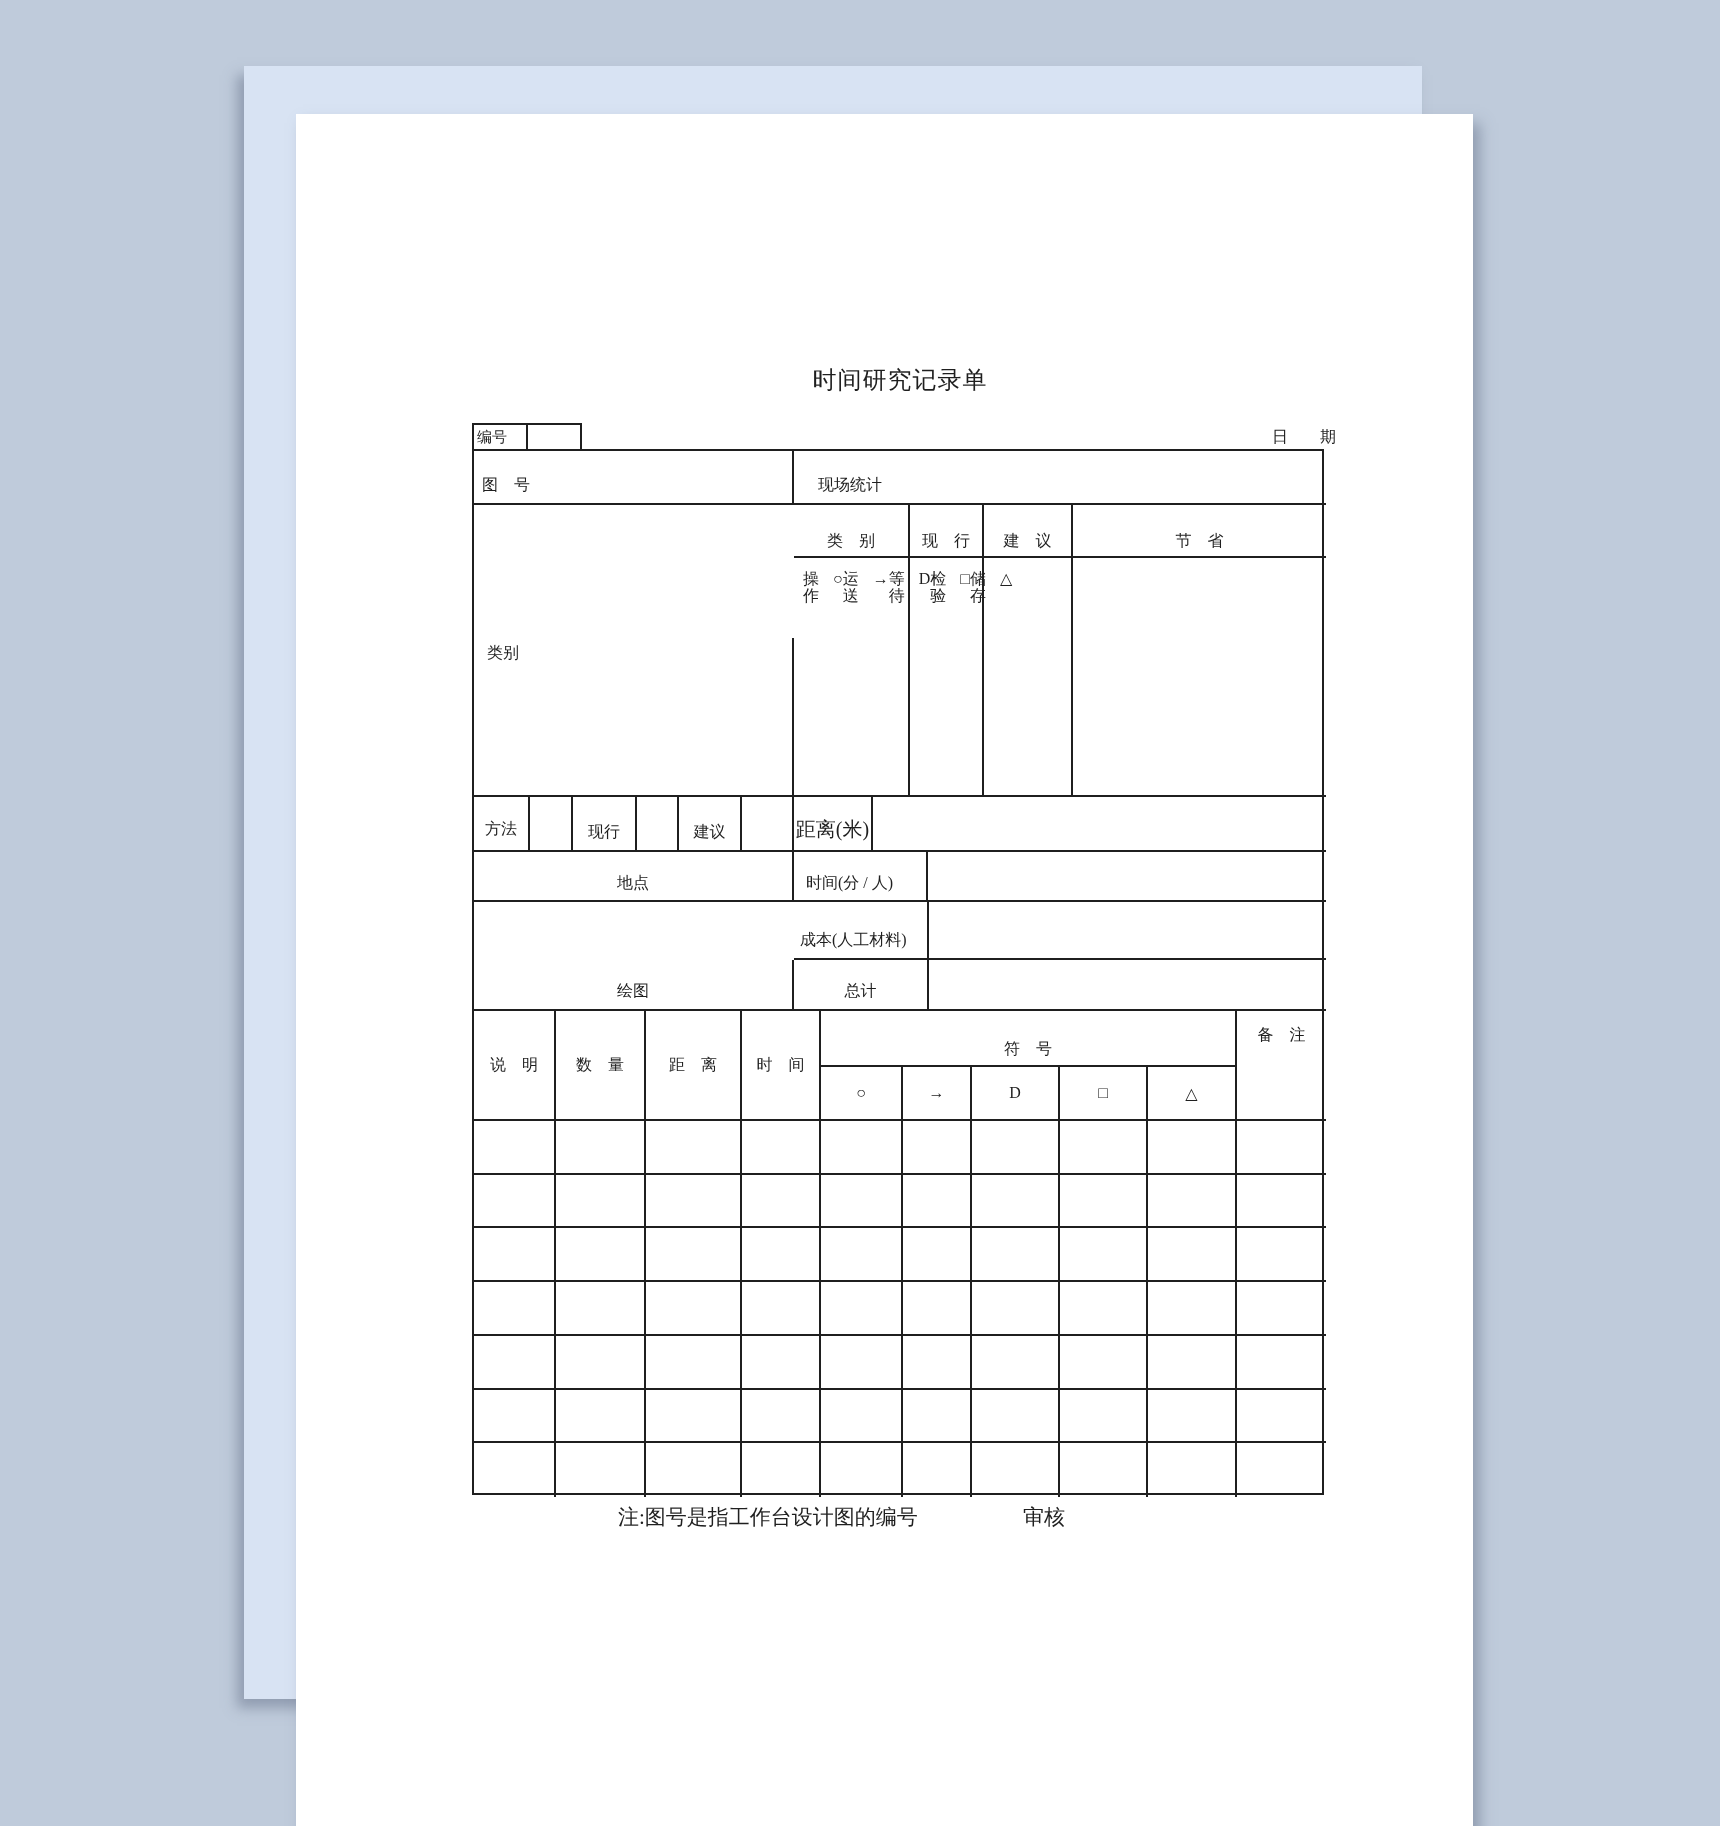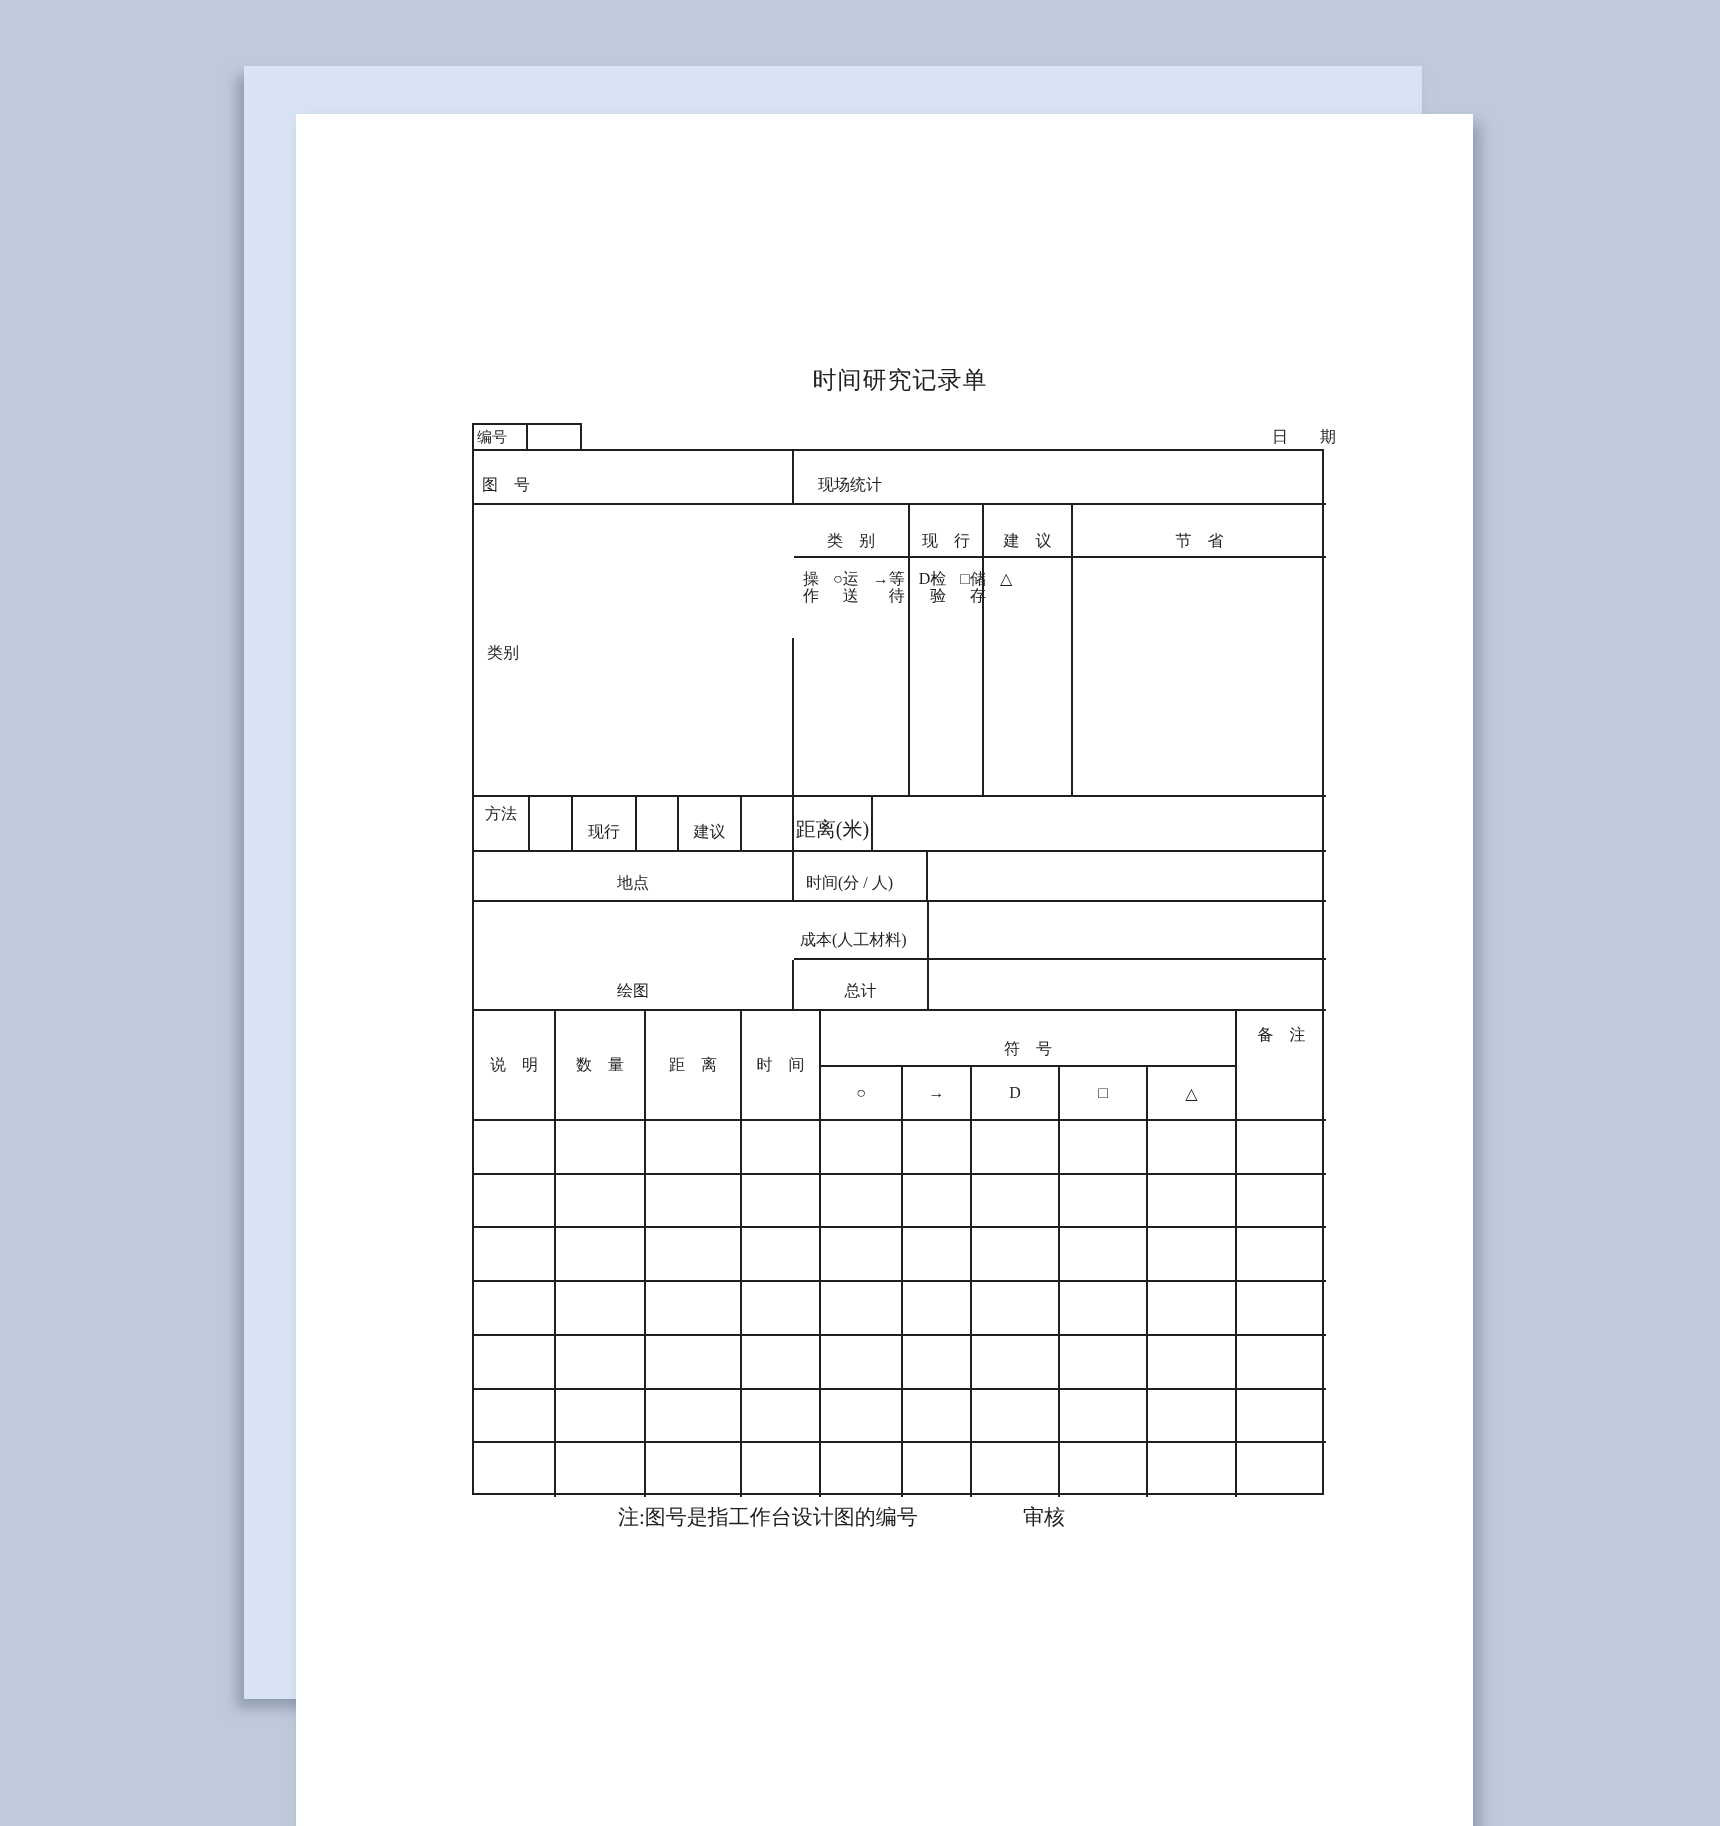--- a/index.html
+++ b/index.html
@@ -110,21 +110,21 @@
       <div class="symline">
         <span>储存</span>
         <span>△</span>
       </div>
     </div>
 
     <div class="c bR bB" style="left:436px;top:107px;width:74px;height:239px"></div>
     <div class="c bR bB" style="left:510px;top:107px;width:89px;height:239px"></div>
     <div class="c bB" style="left:599px;top:107px;width:253px;height:239px"></div>
 
-    <div class="c bR bB hc be" style="left:0;top:346px;width:56px;height:55px;padding-bottom:25px">方法</div>
+    <div class="c bR bB hc be" style="left:0;top:346px;width:56px;height:55px;padding-bottom:10px">方法</div>
     <div class="c bR bB" style="left:56px;top:346px;width:43px;height:55px"></div>
     <div class="c bR bB hc be" style="left:99px;top:346px;width:64px;height:55px;padding-bottom:7px">现行</div>
     <div class="c bR bB" style="left:163px;top:346px;width:42px;height:55px"></div>
     <div class="c bR bB hc be" style="left:205px;top:346px;width:63px;height:55px;padding-bottom:7px">建议</div>
     <div class="c bR bB" style="left:268px;top:346px;width:52px;height:55px"></div>
     <div class="c bR bB hc be" style="left:320px;top:346px;width:79px;height:55px;padding-bottom:7px;font-size:20px">距离(米)</div>
     <div class="c bB" style="left:399px;top:346px;width:453px;height:55px"></div>
 
     <div class="c bR bB hc be" style="left:0;top:401px;width:320px;height:50px;padding-bottom:6px">地点</div>
     <div class="c bR bB be" style="left:320px;top:401px;width:134px;height:50px;padding:0 0 6px 12px">时间(分 / 人)</div>

